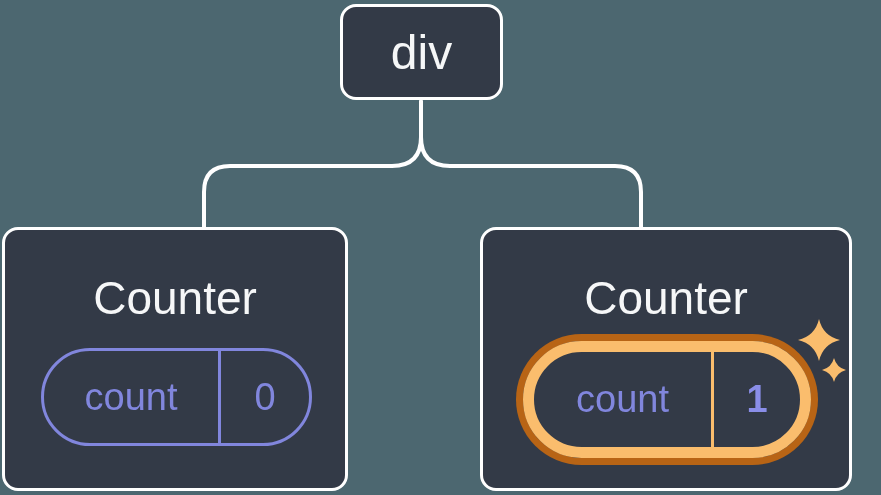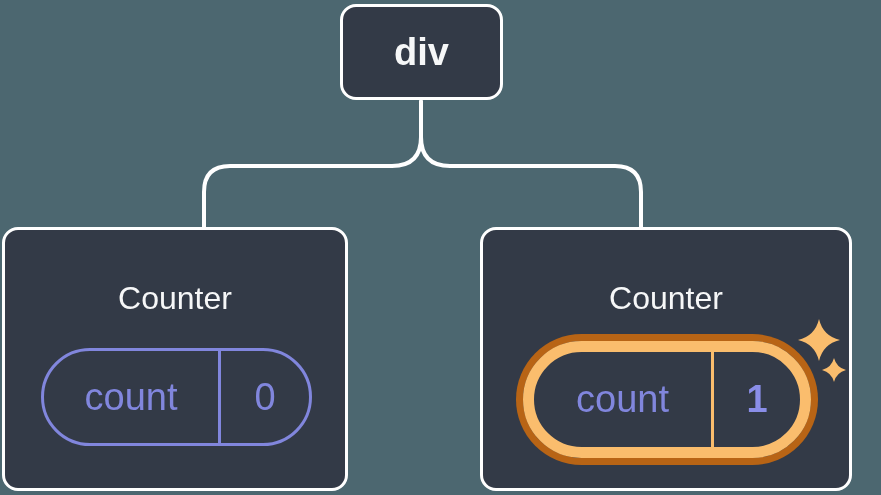--- a/index.html
+++ b/index.html
@@ -20,41 +20,41 @@
   .node-root {
     position: absolute;
     left: 340px; top: 4px;
     width: 163px; height: 96px;
     background: #333A47;
     border: 3.5px solid #FFFFFF;
     border-radius: 16px;
     box-sizing: border-box;
     display: flex; align-items: center; justify-content: center;
     color: #F6F7F8;
-    font-size: 38px;
-    font-weight: 700;
+    font-size: 48px;
+    font-weight: 400;
   }
   .card {
     position: absolute;
     top: 227px;
     height: 264px;
     background: #333A47;
     border: 3.5px solid #FFFFFF;
     border-radius: 16px;
     box-sizing: border-box;
   }
   .card-left  { left: 2px;   width: 346px; }
   .card-right { left: 480px; width: 372px; }
   .card-title {
     position: absolute;
     left: 0; top: 46px;
     width: 100%;
     text-align: center;
     color: #F6F7F8;
-    font-size: 32px;
+    font-size: 46px;
     font-weight: 500;
     line-height: 44px;
   }
   
   .pill {
     position: absolute;
     left: 36px; top: 118px;
     width: 271px; height: 98px;
     border: 3px solid #8186DD;
     border-radius: 999px;

